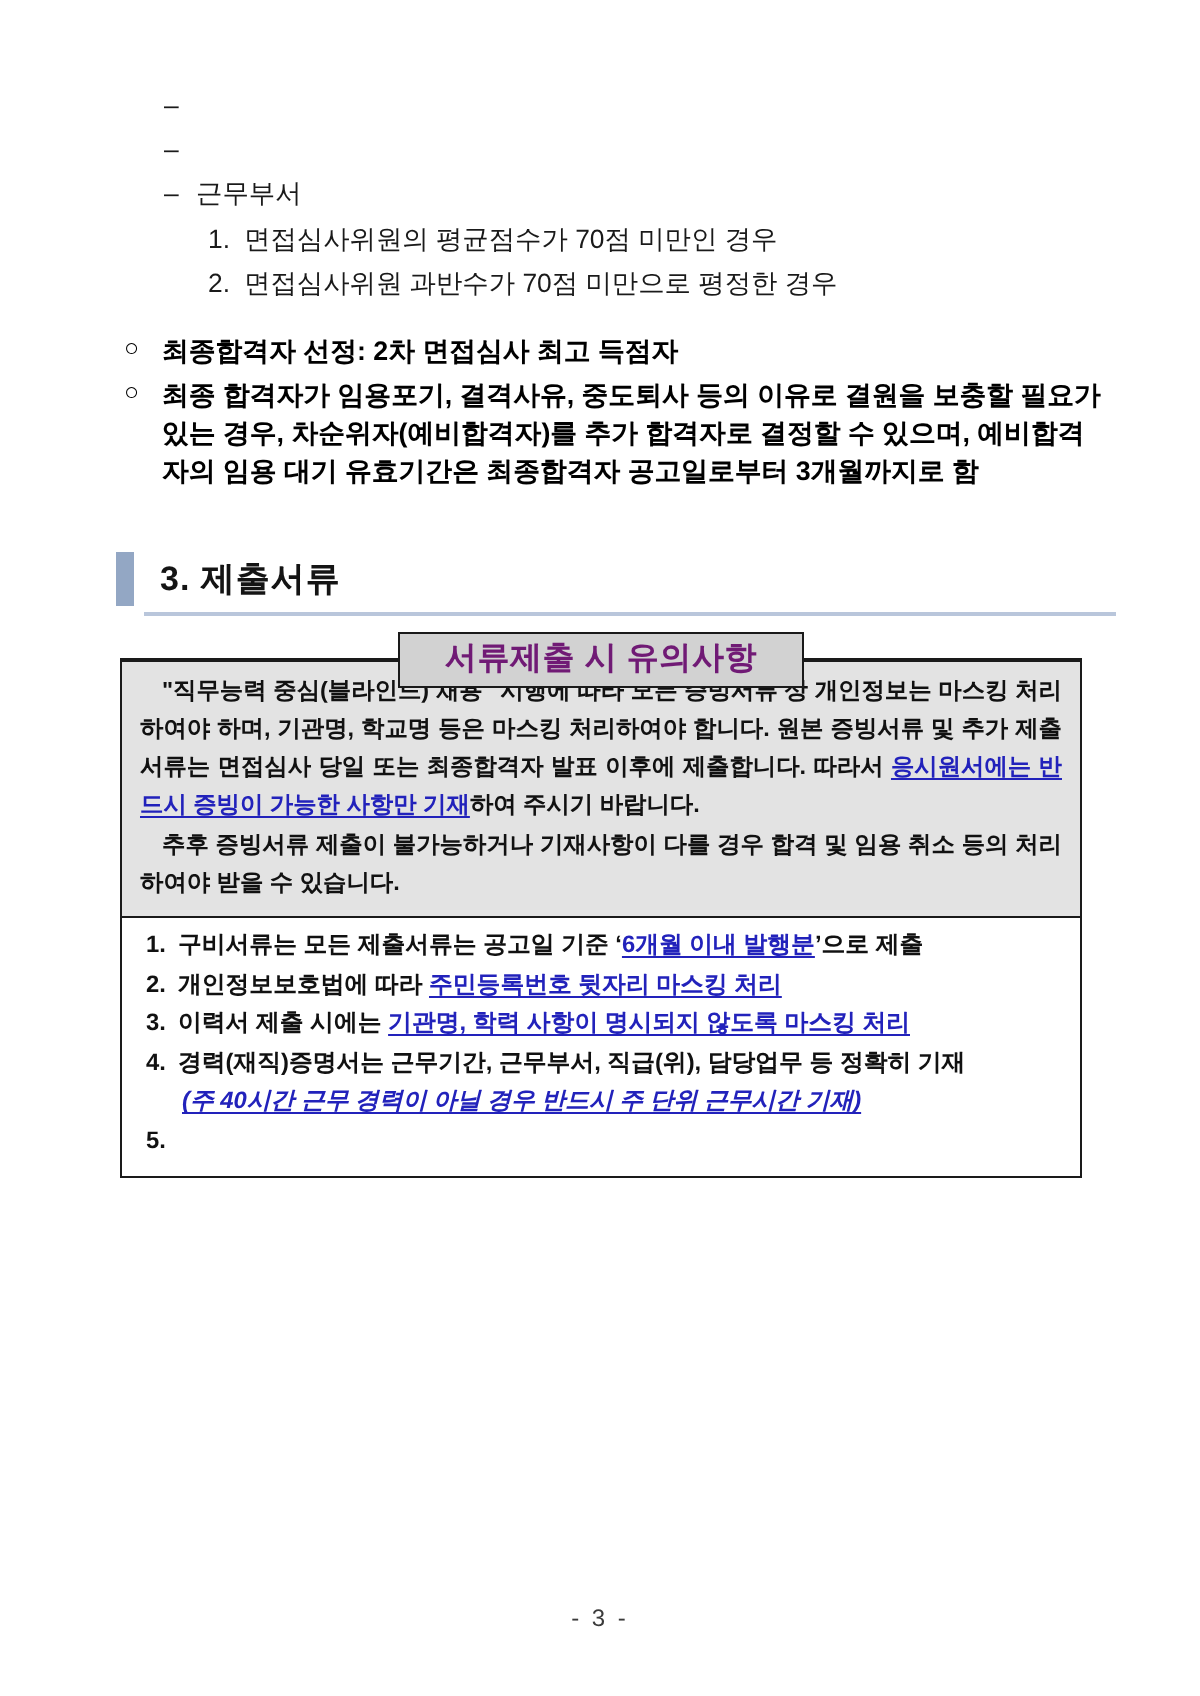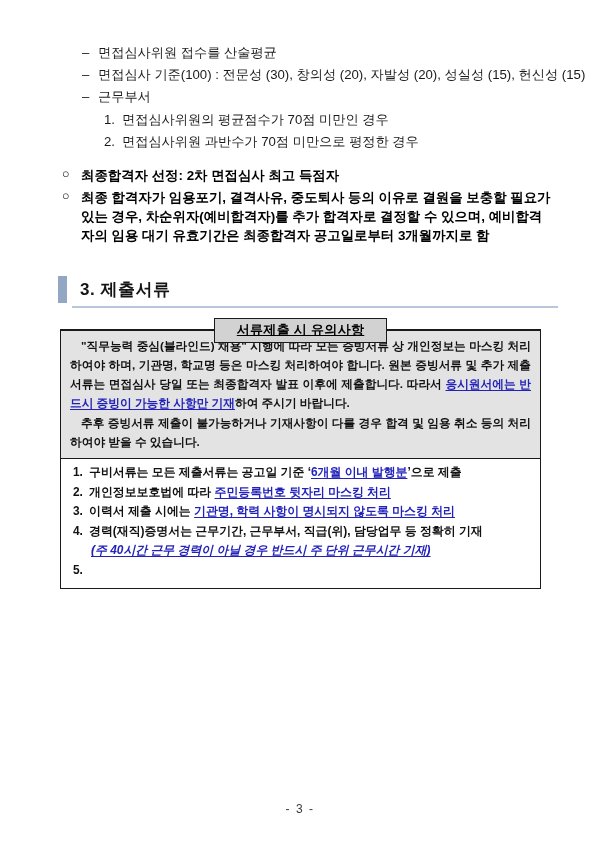--- a/index.html
+++ b/index.html
@@ -121,26 +121,25 @@
     top: 50%;
     width: 100%;
     height: 1.4px;
     background: #1a1a1a;
   }
   .notice-title {
     position: relative;
     background: #d2d2d2;
     border: 1.6px solid #1a1a1a;
     padding: 2px 22px 3px 22px;
-    font-size: 13px;
-    font-weight: bold;
-    color: #000000;
+    font-size: 16px;
+    font-weight: bold;
+    color: #701a75;
     letter-spacing: 0.3px;
     white-space: nowrap;
-    text-decoration: underline;
   }
 
   .para-block {
     background: #e3e3e3;
     border-bottom: 1.6px solid #1a1a1a;
     padding: 7px 9px 6px 9px;
   }
   .para {
     font-size: 11.7px;
     font-weight: bold;
@@ -192,25 +191,23 @@
   }
 </style>
 </head>
 <body>
 
 <div class="page">
 
   <div class="top-block">
     <div class="dash-row lvl1">
       <span class="marker">–</span>
-      <span class="txt">면접심사위원 접수를 산술평균</span>
     </div>
     <div class="dash-row lvl1">
       <span class="marker">–</span>
-      <span class="txt">면접심사 기준(100) : 전문성 (30), 창의성 (20), 자발성 (20), 성실성 (15), 헌신성 (15)</span>
     </div>
     <div class="dash-row lvl1">
       <span class="marker">–</span>
       <span class="txt">근무부서</span>
     </div>
     <div class="dash-row lvl2">
       <span class="marker">1.</span>
       <span class="txt">면접심사위원의 평균점수가 70점 미만인 경우</span>
     </div>
     <div class="dash-row lvl2">

